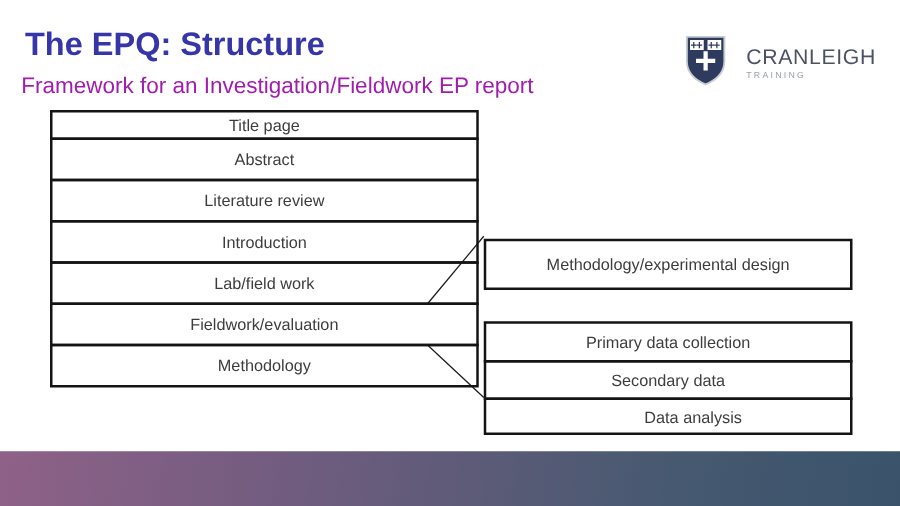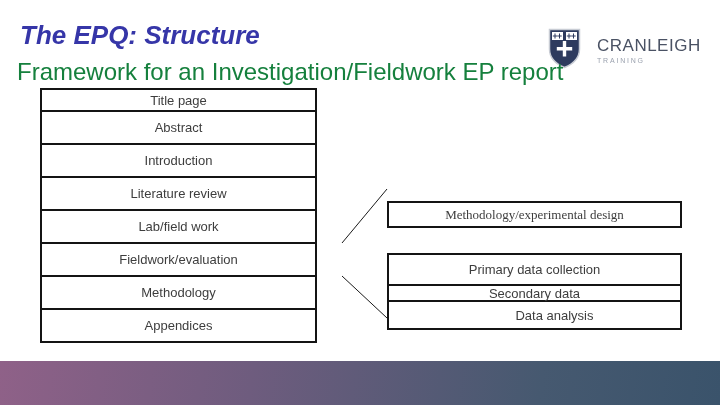--- a/index.html
+++ b/index.html
@@ -19,28 +19,27 @@
   .title {
     position: absolute;
     left: 20px;
     top: 20px;
     margin: 0;
     font-size: 26px;
     font-weight: bold;
     color: #3636A8;
     letter-spacing: 0px;
     z-index: 3;
-    font-style: italic;
   }
   .subtitle {
     position: absolute;
     left: 17px;
     top: 58px;
-    font-size: 24px;
-    color: #15803d;
+    font-size: 18px;
+    color: #a21caf;
     z-index: 3;
   }
 
   
   .logo {
     position: absolute;
     left: 548px;
     top: 28px;
     display: flex;
     align-items: flex-start;
@@ -82,21 +81,21 @@
     height: 405px;
     z-index: 2;
     pointer-events: none;
   }
 
   
   .left-col {
     position: absolute;
     left: 40px;
     top: 88px;
-    width: 277px;
+    width: 343px;
     z-index: 3;
   }
   .right-col {
     position: absolute;
     left: 387px;
     top: 187px;
     width: 295px;
     z-index: 3;
   }
   .dbox {
@@ -106,23 +105,23 @@
     display: flex;
     align-items: center;
     justify-content: center;
     font-size: 13px;
     color: #3d3d3d;
     text-align: center;
   }
   .left-col .dbox { height: 35px; margin-top: -2px; }
   .left-col .dbox:first-child { height: 24px; margin-top: 0; }
   .right-col .dbox { margin-top: -2px; }
-  .right-col .dbox:nth-child(1) { height: 27px; margin-top: 14px; font-family: Liberation Serif, serif; }
+  .right-col .dbox:nth-child(1) { height: 41px; margin-top: 4px; }
   .right-col .dbox:nth-child(2) { height: 33px; margin-top: 25px; }
-  .right-col .dbox:nth-child(3) { height: 18px; }
+  .right-col .dbox:nth-child(3) { height: 32px; }
   .right-col .dbox:nth-child(4) { height: 30px; padding-left: 40px; }
 </style>
 </head>
 <body>
 
 <div class="slide">
 
   <h1 class="title">The EPQ: Structure</h1>
 
   <div class="subtitle">Framework for an Investigation/Fieldwork EP report</div>
@@ -147,26 +146,25 @@
   <div class="band"></div>
 
   <svg class="connectors" aria-hidden="true">
     <line x1="342" y1="243" x2="387" y2="189" stroke="#1a1a1a" stroke-width="1"></line>
     <line x1="342" y1="276" x2="387" y2="318" stroke="#1a1a1a" stroke-width="1"></line>
   </svg>
 
   <div class="left-col">
     <div class="dbox">Title page</div>
     <div class="dbox">Abstract</div>
+    <div class="dbox">Literature review</div>
     <div class="dbox">Introduction</div>
-    <div class="dbox">Literature review</div>
     <div class="dbox">Lab/field work</div>
     <div class="dbox">Fieldwork/evaluation</div>
     <div class="dbox">Methodology</div>
-    <div class="dbox">Appendices</div>
   </div>
 
   <div class="right-col">
     <div class="dbox">Methodology/experimental design</div>
     <div class="dbox">Primary data collection</div>
     <div class="dbox">Secondary data</div>
     <div class="dbox">Data analysis</div>
   </div>
 
 </div>

